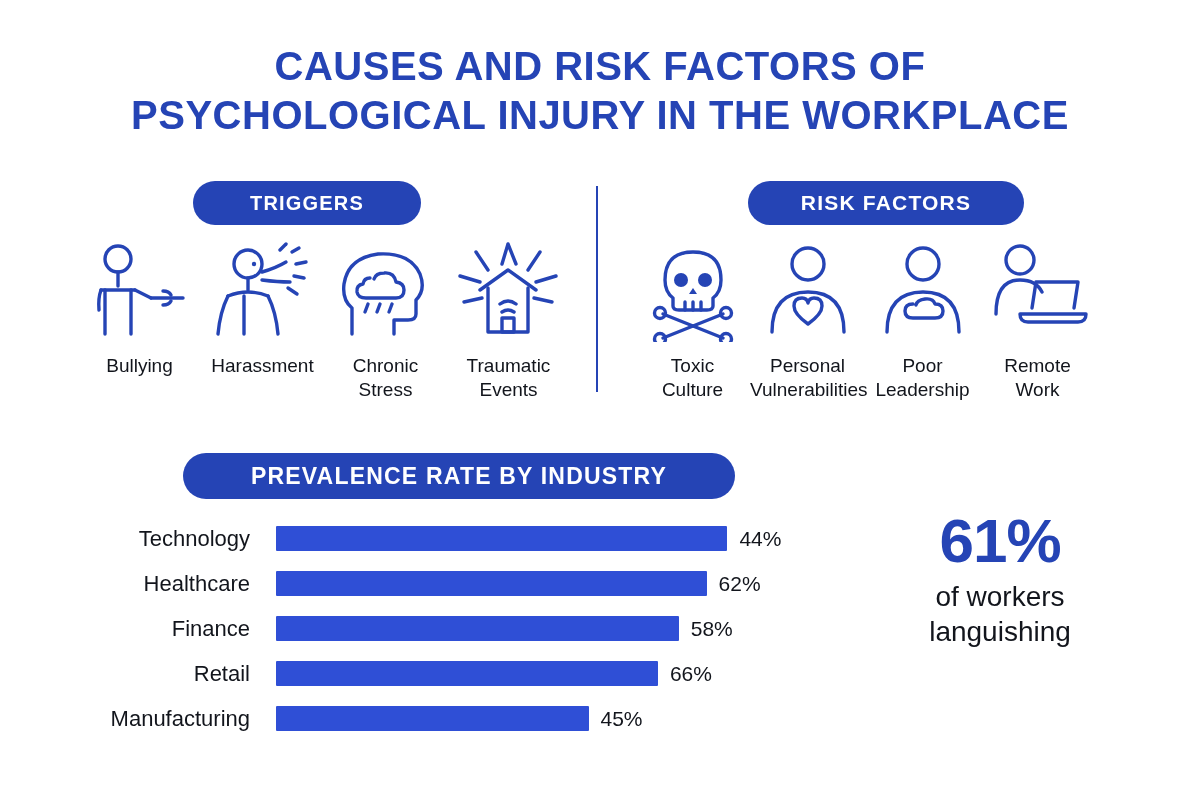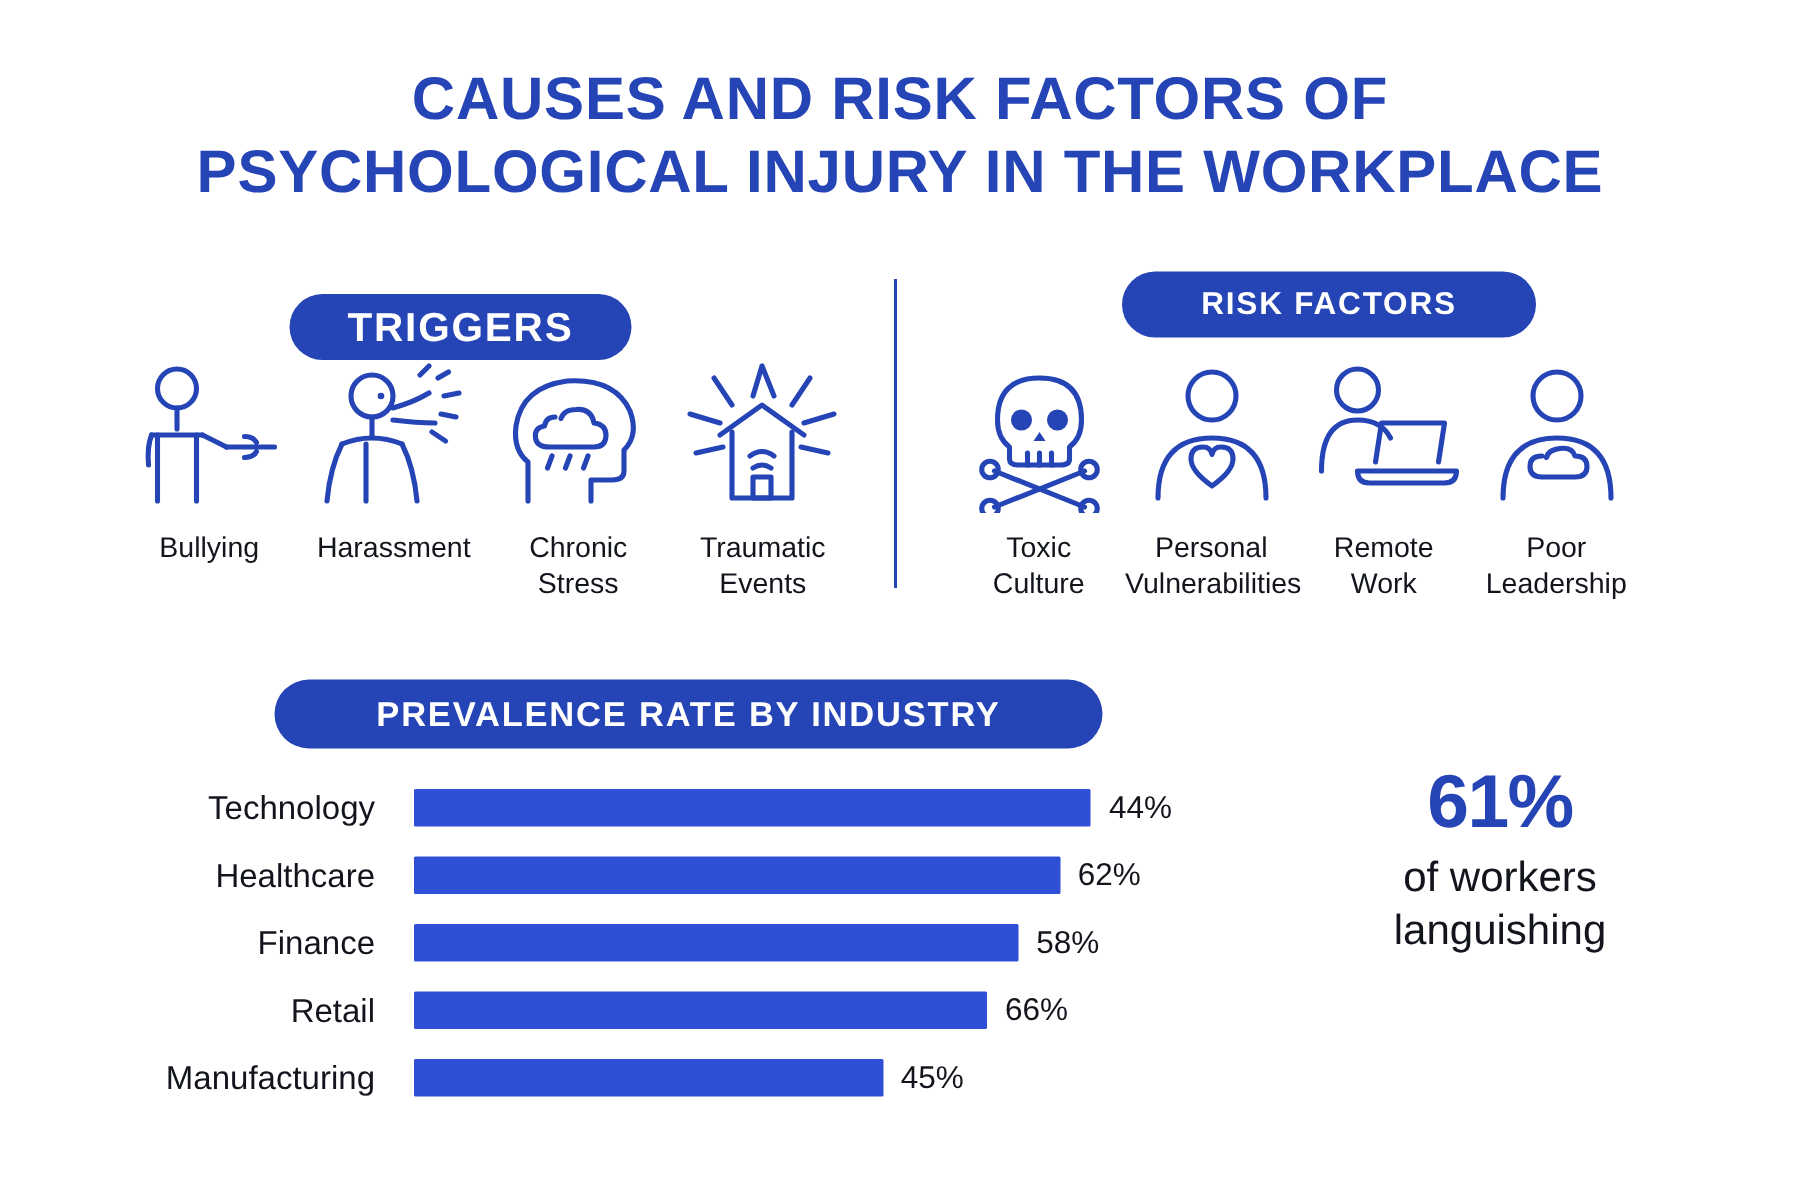--- a/index.html
+++ b/index.html
@@ -44,26 +44,26 @@
     background: #2544b5;
     color: #ffffff;
     font-weight: bold;
     letter-spacing: 1.2px;
     border-radius: 26px;
     text-align: center;
   }
 
   .triggers-pill {
     position: absolute;
-    top: 196px;
+    top: 181px;
     left: 193px;
     width: 228px;
     height: 44px;
     line-height: 44px;
-    font-size: 27px;
+    font-size: 20px;
   }
   .risk-pill {
     position: absolute;
     top: 181px;
     left: 748px;
     width: 276px;
     height: 44px;
     line-height: 44px;
     font-size: 21px;
   }
@@ -157,21 +157,21 @@
 
   
   .stat {
     position: absolute;
     left: 830px;
     top: 508px;
     width: 340px;
     text-align: center;
   }
   .stat-number {
-    font-size: 50px;
+    font-size: 62px;
     font-weight: bold;
     color: #2544b5;
     line-height: 1.05;
     letter-spacing: -1px;
   }
   .stat-caption {
     margin-top: 6px;
     font-size: 28px;
     color: #12151c;
     line-height: 1.25;
@@ -315,44 +315,44 @@
         </svg>
       </div>
       <div class="icon-label">
           <div>Personal</div>
           <div>Vulnerabilities</div>
         </div>
     </div>
 
     <div class="icon-cell">
       <div class="icon-art">
+        <svg width="100" height="100" viewBox="0 0 100 100" fill="none" stroke="#2544b5" stroke-width="3.4" stroke-linecap="round" stroke-linejoin="round">
+          <circle cx="50" cy="22" r="16"></circle>
+          <path d="M14 90 Q14 50 50 50 Q86 50 86 90"></path>
+          <path d="M40 62 Q32 62 32 69 Q32 76 40 76 L62 76 Q70 76 70 69 Q70 62 62 62 Q60 56 52 57 Q44 58 43 63"></path>
+        </svg>
+      </div>
+      <div class="icon-label">
+          <div>Poor</div>
+          <div>Leadership</div>
+        </div>
+    </div>
+
+    <div class="icon-cell">
+      <div class="icon-art">
         <svg width="104" height="100" viewBox="0 0 104 100" fill="none" stroke="#2544b5" stroke-width="3.4" stroke-linecap="round" stroke-linejoin="round">
           <circle cx="34" cy="18" r="14"></circle>
           <path d="M10 72 Q10 38 34 38 Q50 38 56 50"></path>
           <path d="M46 66 L50 40 L92 40 L88 66"></path>
           <path d="M34 72 L100 72 Q100 80 92 80 L42 80 Q34 80 34 72 Z"></path>
         </svg>
       </div>
       <div class="icon-label">
           <div>Remote</div>
           <div>Work</div>
-        </div>
-    </div>
-
-    <div class="icon-cell">
-      <div class="icon-art">
-        <svg width="100" height="100" viewBox="0 0 100 100" fill="none" stroke="#2544b5" stroke-width="3.4" stroke-linecap="round" stroke-linejoin="round">
-          <circle cx="50" cy="22" r="16"></circle>
-          <path d="M14 90 Q14 50 50 50 Q86 50 86 90"></path>
-          <path d="M40 62 Q32 62 32 69 Q32 76 40 76 L62 76 Q70 76 70 69 Q70 62 62 62 Q60 56 52 57 Q44 58 43 63"></path>
-        </svg>
-      </div>
-      <div class="icon-label">
-          <div>Poor</div>
-          <div>Leadership</div>
         </div>
     </div>
 
   </div>
 
   <div class="pill prev-pill">PREVALENCE RATE BY INDUSTRY</div>
 
   <div class="chart" id="bar-chart">
       <div class="bar-row">
         <div class="bar-label">Technology</div>

